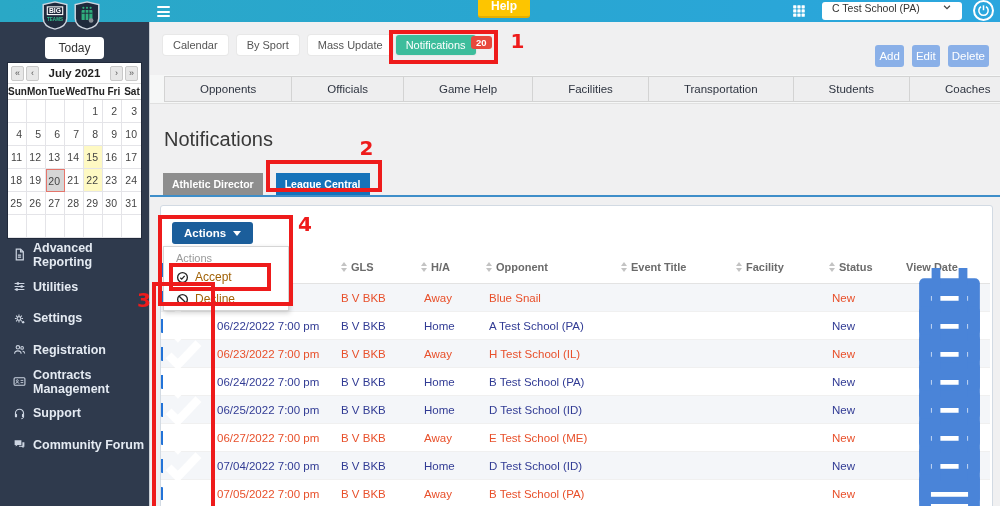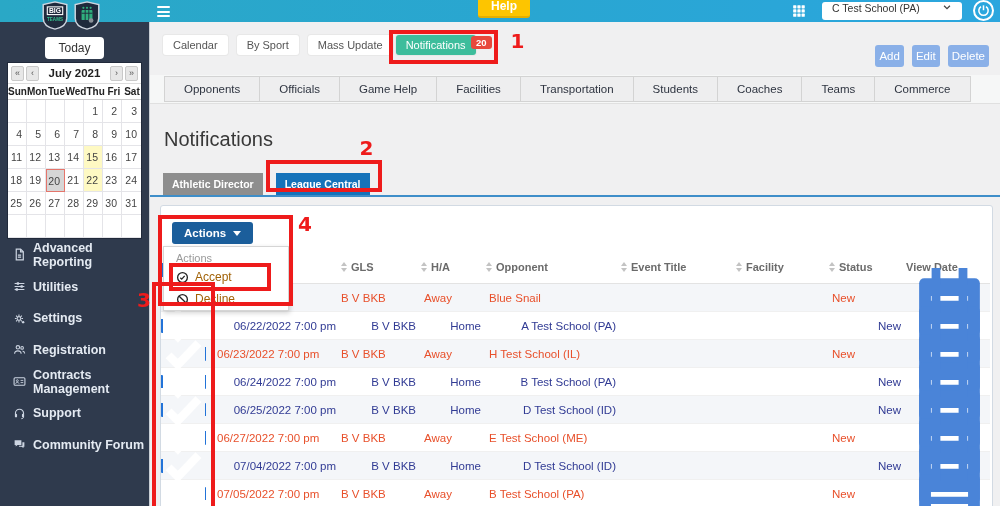--- a/index.html
+++ b/index.html
@@ -55,21 +55,21 @@
   .tabrow{position:absolute;left:13px;top:13px;display:flex;gap:9px;align-items:flex-start;}
   .tab{background:#fff;color:#555;font-size:11px;padding:4px 10px;border-radius:3px;cursor:pointer;position:relative;white-space:nowrap;box-shadow:0 0 0 1px #e8e8e8;}
   .tab.tab-active{background:var(--active_tab);color:#fff;margin-left:-6px;z-index:2;}
   .tab-badge{position:absolute;right:-16px;top:1px;background:var(--badge);color:#fff;font-size:9.5px;
     font-weight:bold;padding:1px 5px;border-radius:3px;}
   .crud{position:absolute;right:11px;top:23px;display:flex;gap:8px;}
   .crud .btn{background:#8ab0e8;color:#fff;font-size:11.5px;padding:5px 4px;border:none;border-radius:3px;cursor:pointer;}
   .subnav{position:absolute;left:0;right:0;top:53px;height:29px;background:#f6f7f7;border-bottom:1px solid #e0e0e0;display:flex;align-items:center;}
   .subnav-group{display:flex;margin-left:15px;}
   .subnav-btn{background:#eeeeef;border:1px solid #d3d3d3;margin-left:-1px;color:#2e3440;
-    font-size:11.5px;padding:6px 19px;cursor:pointer;white-space:nowrap;}
+    font-size:11.5px;padding:6px 35px;cursor:pointer;white-space:nowrap;}
   .page-title{position:absolute;left:14px;top:106px;font-size:20px;color:#383838;}
   .viewtabs{position:absolute;left:0;right:0;top:151px;padding-left:13px;border-bottom:2px solid #3e8ec9;display:flex;gap:13px;align-items:flex-end;}
   .vtab{color:#fff;font-weight:bold;font-size:10.5px;padding:5px 9px;cursor:pointer;white-space:nowrap;}
   .vtab-inactive{background:#8e8e8e;}
   .vtab-active{background:#1673ba;}
 
   
   .card{position:absolute;left:10px;right:7px;top:183px;height:340px;background:#fff;
     border:1px solid #d2dae3;border-radius:3px;}
   .actions-btn{position:absolute;left:11px;top:16px;background:#1b5e9b;color:#fff;font-weight:bold;
@@ -79,21 +79,21 @@
   .grid-row{display:grid;grid-template-columns:45px 130px 80px 65px 135px 115px 93px 77px 1fr;align-items:center;}
   .thead{height:34px;border-bottom:1px solid #e3e3e3;color:#6b6b6b;font-size:11px;font-weight:bold;}
   .th{display:flex;align-items:center;padding-left:5px;cursor:pointer;}
   .sort{display:inline-flex;flex-direction:column;gap:2px;margin-right:4px;}
   .sort i{width:0;height:0;border-left:3.5px solid transparent;border-right:3.5px solid transparent;}
   .sort .up{border-bottom:4px solid #c3c3c3;}
   .sort .down{border-top:4px solid #c3c3c3;}
   .trow{height:28px;font-size:11.5px;border-bottom:1px solid #f0f0f0;}
   .trow.striped{background:#f4f6f9;}
   .row-away{color:var(--away);}
-  .row-home{color:var(--home);text-align:right;}
+  .row-home{color:var(--home);}
   .td{padding-left:8px;overflow:hidden;white-space:nowrap;}
   .td-date{padding-left:11px;}
   .td-gls{padding-left:5px;}
   .td-check{justify-self:center;padding:0;}
   .cbx{width:13px;height:13px;background:#2273d8;border-radius:2px;padding:1.5px;cursor:pointer;}
   .cbx svg{display:block;width:100%;height:100%;}
   .vd-icon{width:13px;height:14px;color:#4a84d8;margin-left:12px;cursor:pointer;}
 
   
   .dropdown{position:absolute;left:163px;top:246px;width:126px;background:#fff;z-index:40;

